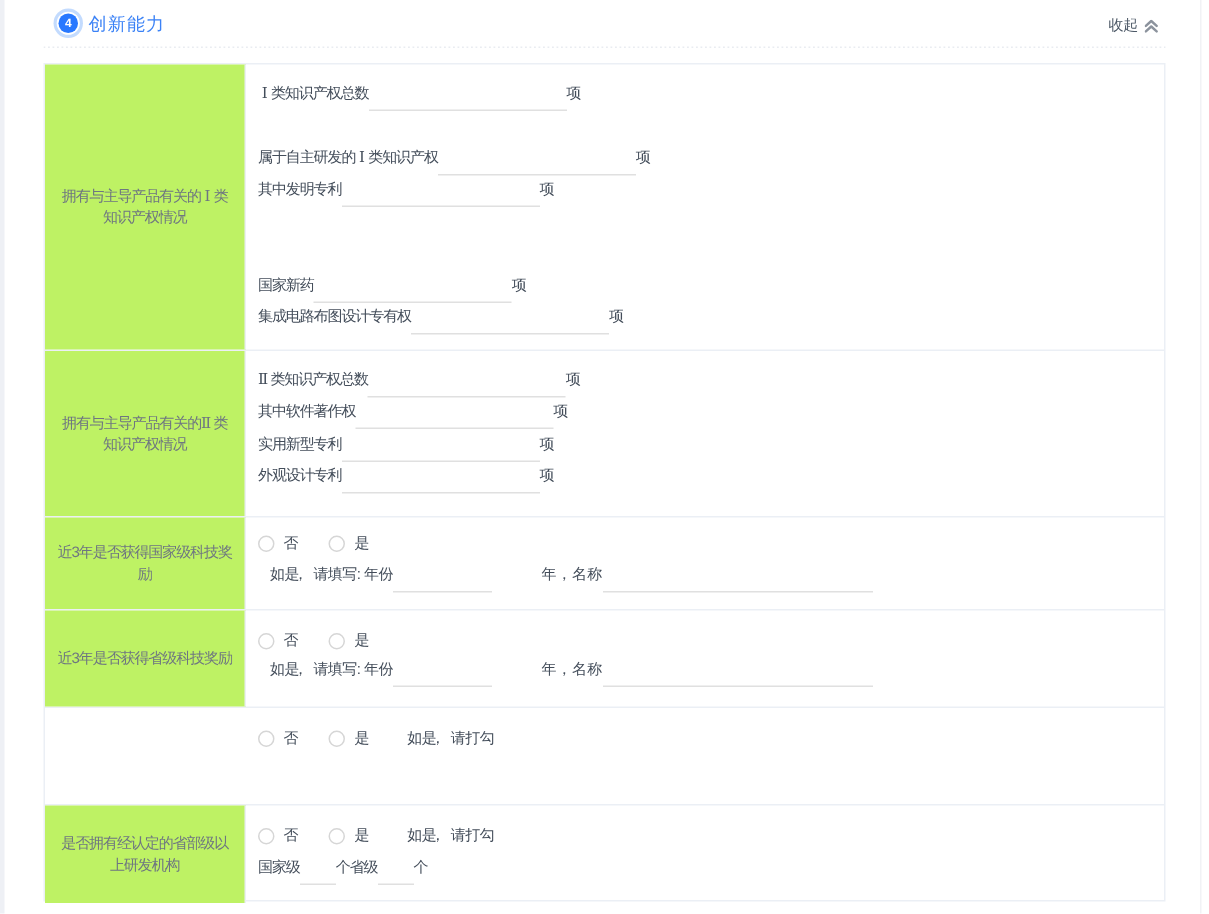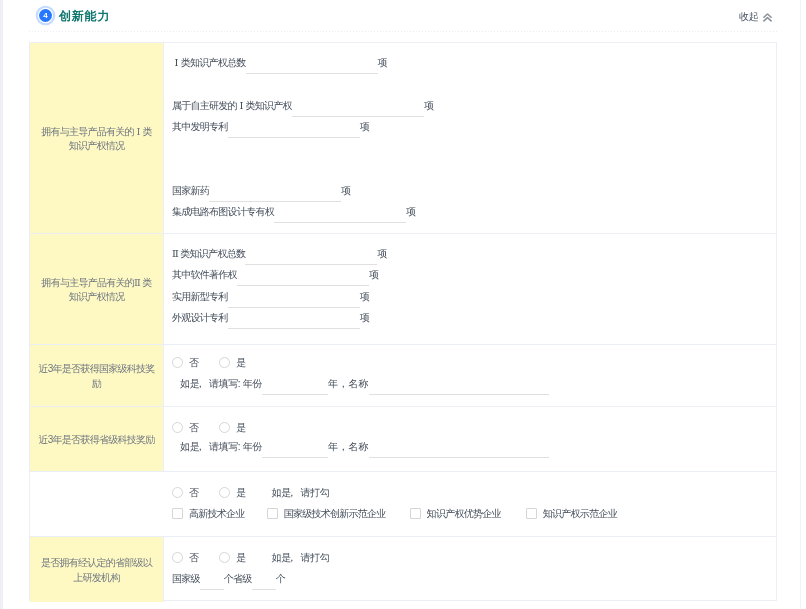--- a/index.html
+++ b/index.html
@@ -9,33 +9,33 @@
 
   
   .leftbar{position:absolute;left:0;top:0;width:3px;height:609px;background:#eef0f5;}
   .rightbar{position:absolute;left:800px;top:0;width:1px;height:609px;background:#f1f2f5;}
 
   
   .hdr-badge{position:absolute;left:39px;top:9px;width:13px;height:13px;border-radius:50%;
     background:#2878ff;color:#ffffff;font-size:8px;line-height:13px;text-align:center;
     font-weight:bold;
     box-shadow:0 0 0 1.2px #ffffff, 0 0 0 3.3px #c3dbfe;}
-  .hdr-title{position:absolute;left:59px;top:8px;font-size:12px;font-weight:bold;color:#0f766e;letter-spacing:0.8px;}
+  .hdr-title{position:absolute;left:59px;top:8px;font-size:12px;font-weight:normal;color:#3b82f6;letter-spacing:0.8px;}
   .hdr-collapse{position:absolute;left:739px;top:10px;font-size:10px;color:#4c5866;letter-spacing:-0.2px;}
   .hdr-chev{position:absolute;left:762.5px;top:12.5px;width:9px;height:9px;}
   .hdr-rule{position:absolute;left:29px;top:31px;width:748px;height:1px;
     background-image:linear-gradient(to right,#e9ecf1 0 1px,transparent 1px 3px);
     background-size:3px 1px;background-repeat:repeat-x;}
 
   
   .tbl{position:absolute;left:29px;top:42px;width:748px;height:559px;
        border:1px solid #ebeff5;box-sizing:border-box;}
   .row{position:relative;width:100%;box-sizing:border-box;border-bottom:1px solid #ebeff5;}
   .row:last-child{border-bottom:none;}
-  .lab{position:absolute;left:0;top:0;width:134px;height:100%;background:#fef9c3;
+  .lab{position:absolute;left:0;top:0;width:134px;height:100%;background:#bef264;
        border-right:1px solid #ebeff5;box-sizing:border-box;
        display:flex;align-items:center;justify-content:center;}
   .lab span{font-size:10px;color:#6e7681;line-height:14.5px;display:block;text-align:center;
             padding:0 8px;letter-spacing:-0.73px;position:relative;top:1px;}
   .cont{position:absolute;left:134px;top:0;right:0;height:100%;}
 
   
   .frow{position:absolute;height:15px;white-space:nowrap;left:8px;font-size:0;}
   .ftxt{font-size:10px;color:#434d5a;line-height:15px;display:inline-block;vertical-align:top;letter-spacing:-0.73px;}
   .uline{display:inline-block;height:17px;border-bottom:1px solid #e0e0e0;
@@ -45,21 +45,21 @@
   
   .rad{display:inline-block;width:11px;height:11px;border:1px solid #d6d6d6;border-radius:50%;
        vertical-align:top;box-sizing:border-box;background:#fff;margin-top:2px;}
   .chk{display:inline-block;width:11px;height:11px;border:1px solid #d6d6d6;border-radius:1px;
        vertical-align:top;box-sizing:border-box;background:#fff;margin-top:2px;}
   .ck-lab{font-size:10px;color:#434d5a;line-height:15px;display:inline-block;vertical-align:top;
           margin-left:6px;letter-spacing:-0.73px;}
   .gap{display:inline-block;width:21px;}
   .gap2{display:inline-block;width:26px;}
   .hint{letter-spacing:-0.36px;}
-  .mid{letter-spacing:0.2px;}
+  .mid{letter-spacing:0.2px;margin-left:33px;}
   .cjk-comma{font-style:normal;display:inline-block;margin:0 4px 0 -4px;}
   .rn{font-family:"DejaVu Serif",serif;font-style:normal;letter-spacing:0;}
   .rn1{padding:0 2.2px 0 2.5px;}
   .rn2{padding:0 1.5px 0 0px;}
 </style>
 </head>
 <body>
 
 <div class="page">
   <div class="leftbar"></div>
@@ -183,33 +183,20 @@
       <div class="cont">
         <div class="frow" style="top:13px">
           <span class="rad"></span>
           <span class="ck-lab">否</span>
           <span class="gap"></span>
           <span class="rad"></span>
           <span class="ck-lab">是</span>
           <span class="gap2"></span>
           <span class="ftxt hint">如是<i class="cjk-comma">，</i>请打勾</span>
         </div>
-        <div class="frow" style="top:34px;left:8px">
-          <span class="chk"></span>
-          <span class="ck-lab">高新技术企业</span>
-          <span class="gap" style="width:22px"></span>
-          <span class="chk"></span>
-          <span class="ck-lab">国家级技术创新示范企业</span>
-          <span class="gap" style="width:24px"></span>
-          <span class="chk"></span>
-          <span class="ck-lab">知识产权优势企业</span>
-          <span class="gap" style="width:25px"></span>
-          <span class="chk"></span>
-          <span class="ck-lab">知识产权示范企业</span>
-        </div>
       </div>
     </div>
 
     <div class="row" style="height:65px">
       <div class="lab">
           <span>是否拥有经认定的省部级以上研发机构</span>
         </div>
       <div class="cont">
         <div class="frow" style="top:13px">
           <span class="rad"></span>

